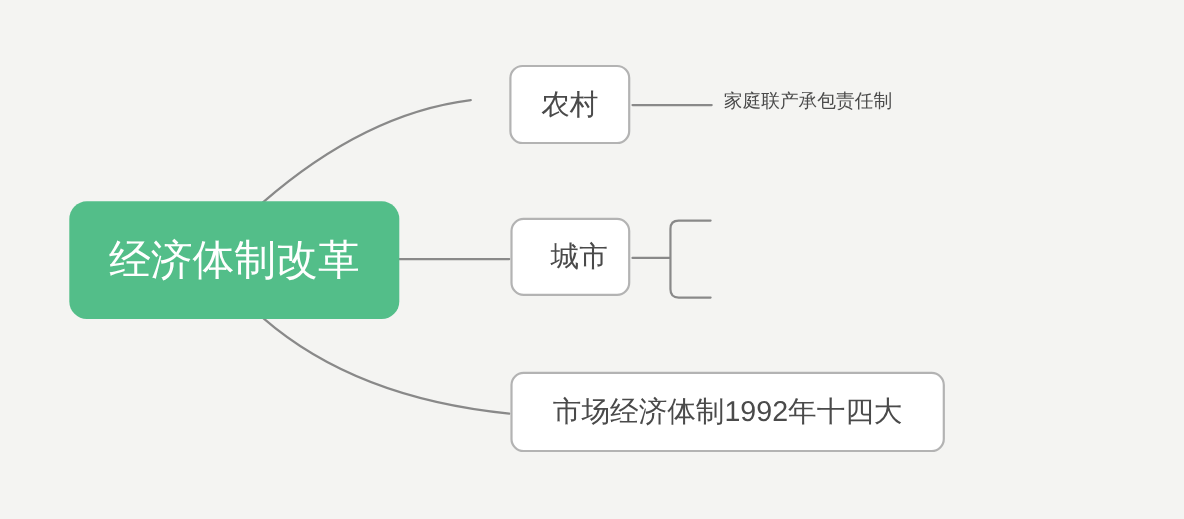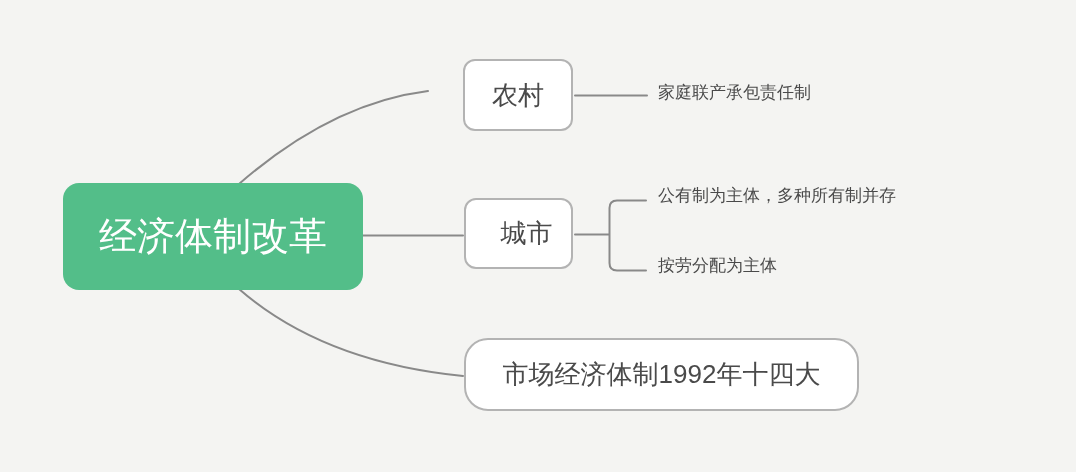--- a/index.html
+++ b/index.html
@@ -49,21 +49,21 @@
   }
   .box {
     background: var(--box-bg, #ffffff);
     border: 2px solid var(--box-border, #b3b3b3);
     border-radius: 12px;
     color: var(--box-text, #4a4a4a);
     font-size: 26px;
   }
   .box-rural  { left: 463px; top: 59px;  width: 110px; height: 72px; }
   .box-city   { left: 464px; top: 198px; width: 109px; height: 71px; padding-left: 16px; }
-  .box-market { left: 464px; top: 338px; width: 395px; height: 73px; border-radius: 24px; }
+  .box-market { left: 464px; top: 338px; width: 395px; height: 73px; }
   .leaf-label {
     position: absolute;
     transform: translateY(-50%);
     color: var(--label-text, #4a4a4a);
     font-size: 17px;
     white-space: nowrap;
     cursor: default;
   }
   .leaf-household { left: 658px; top: 92px; }
   .leaf-public    { left: 658px; top: 195px; }
@@ -84,19 +84,17 @@
   </svg>
 
   <div class="node root">经济体制改革</div>
 
   <div class="node box box-rural">农村</div>
 
   <div class="leaf-label leaf-household">家庭联产承包责任制</div>
 
   <div class="node box box-city">城市</div>
 
-  <div class="leaf-label leaf-public">公有制为主体，多种所有制并存</div>
 
-  <div class="leaf-label leaf-labor">按劳分配为主体</div>
 
   <div class="node box box-market">市场经济体制1992年十四大</div>
 
 </div>
 
 </body></html>

